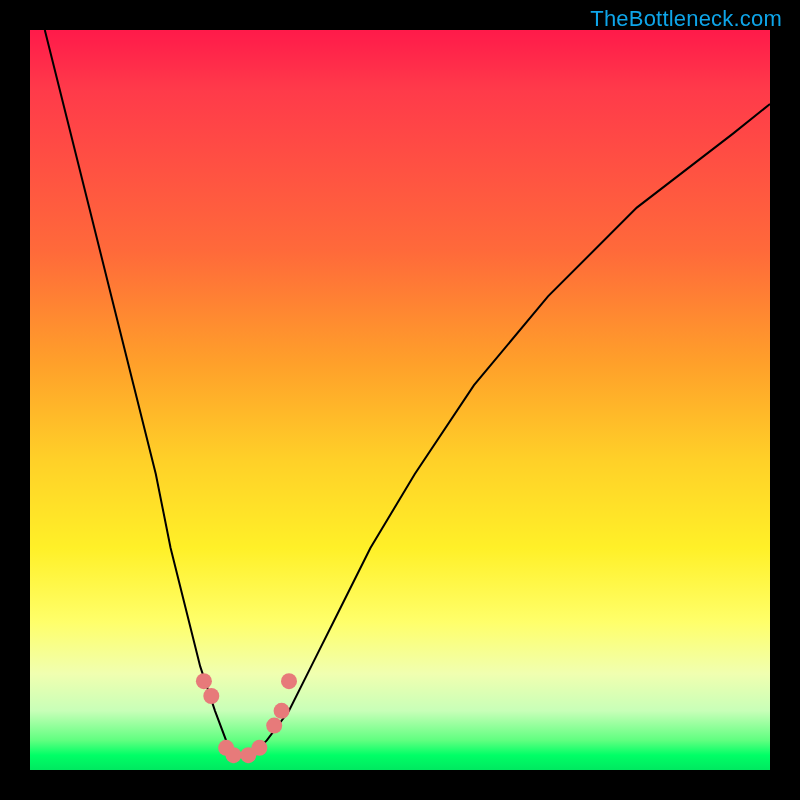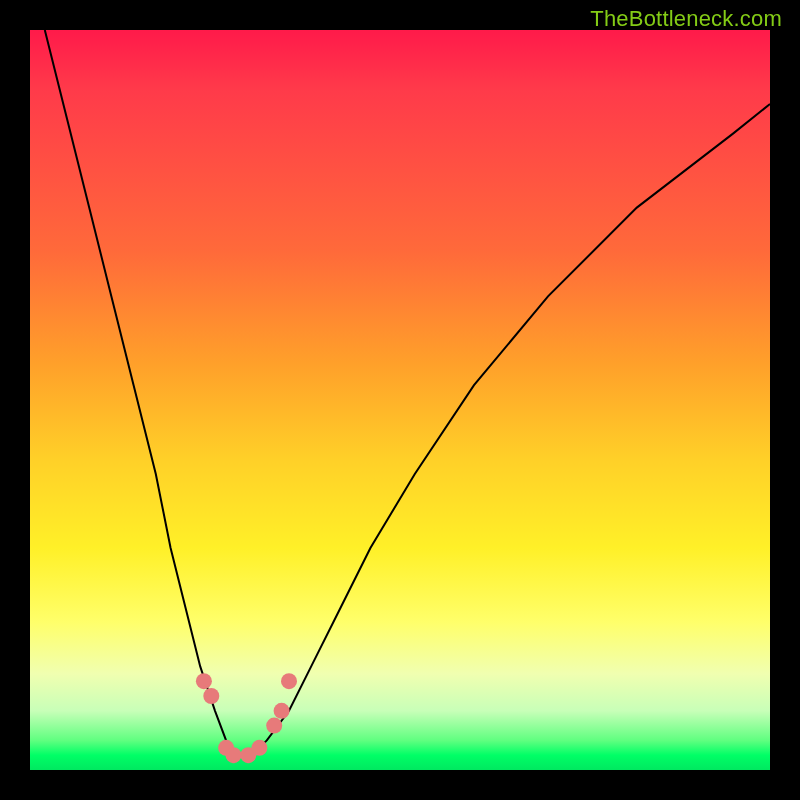--- a/index.html
+++ b/index.html
@@ -46,21 +46,21 @@
       #c8ffb8 92%,
       #60ff80 96%,
       #00ff66 98%,
       #00e860 100%
     );
   }
   .watermark {
     position: absolute;
     top: 6px;
     right: 18px;
-    color: #84cc16;
+    color: #0ea5e9;
     font-size: 22px;
     font-weight: 500;
     letter-spacing: 0.2px;
     z-index: 10;
   }
   .curve-svg {
     position: absolute;
     left: 0;
     top: 0;
     width: 100%;

